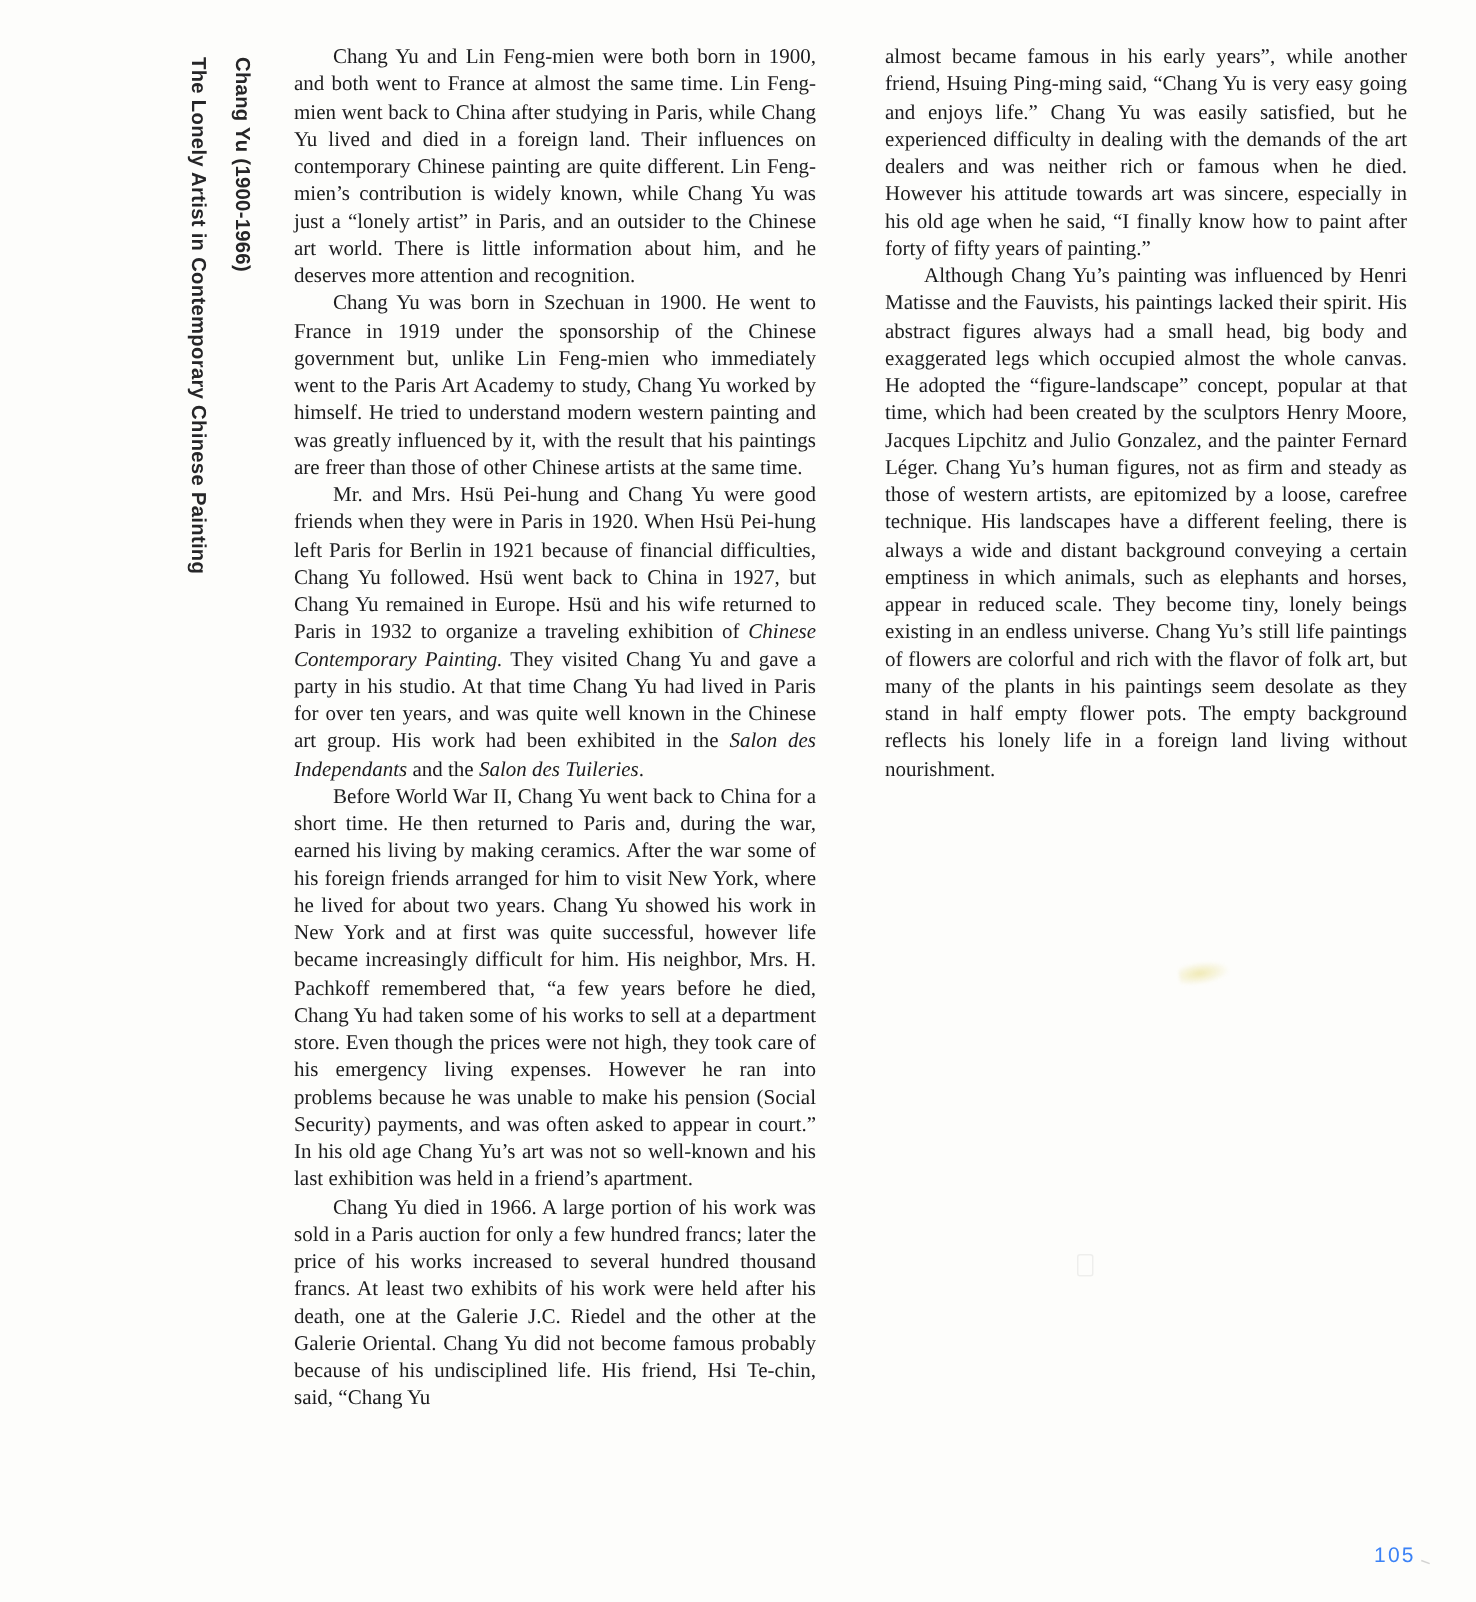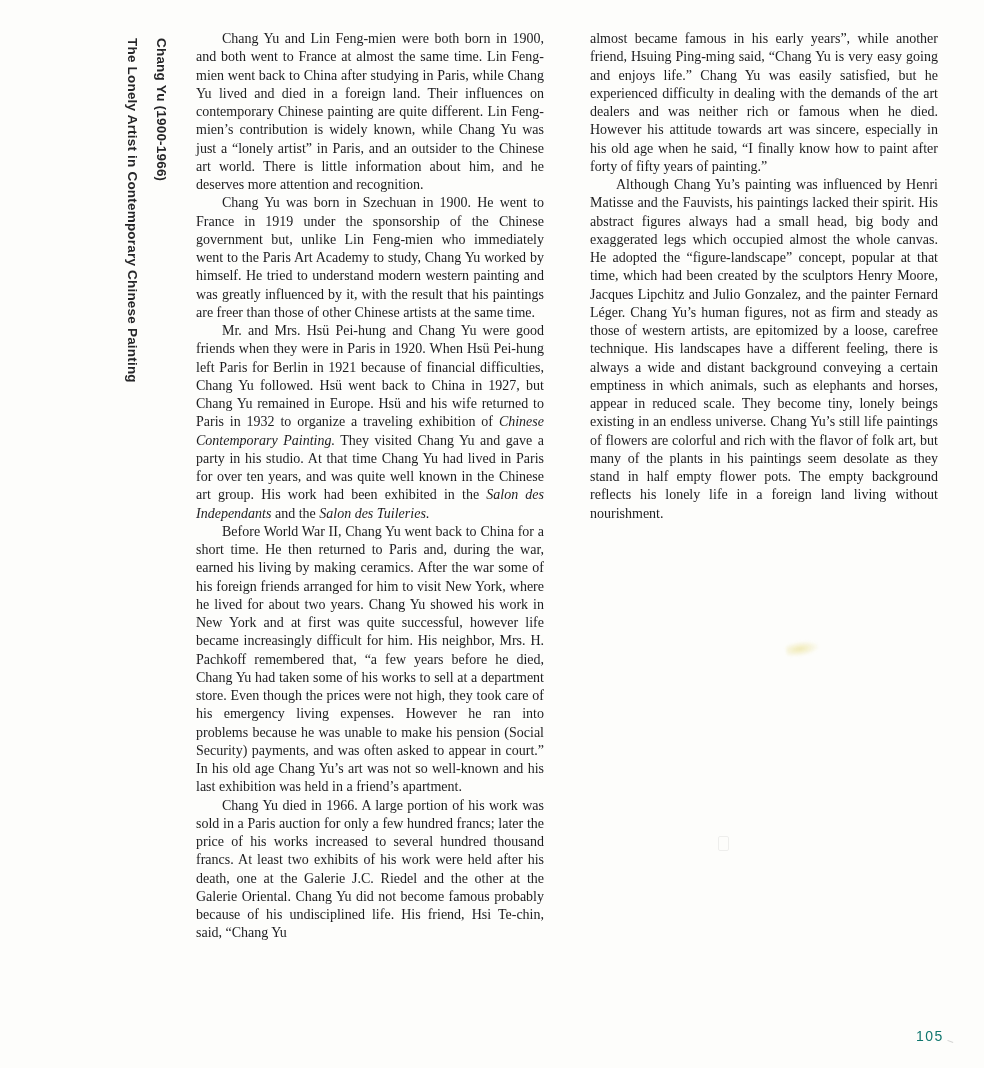--- a/index.html
+++ b/index.html
@@ -59,21 +59,21 @@
   .col i {
     font-style: italic;
   }
   .page-number {
     position: absolute;
     left: 916px;
     top: 1028px;
     font-family: "Liberation Sans", sans-serif;
     font-size: 14px;
     letter-spacing: 1.5px;
-    color: #0f766e;
+    color: #3b82f6;
   }
   
   .stain {
     position: absolute;
     left: 786px;
     top: 641px;
     width: 34px;
     height: 15px;
     background: radial-gradient(ellipse at 40% 50%, rgba(228,216,120,0.55), rgba(228,216,120,0) 70%);
     filter: blur(1px);

